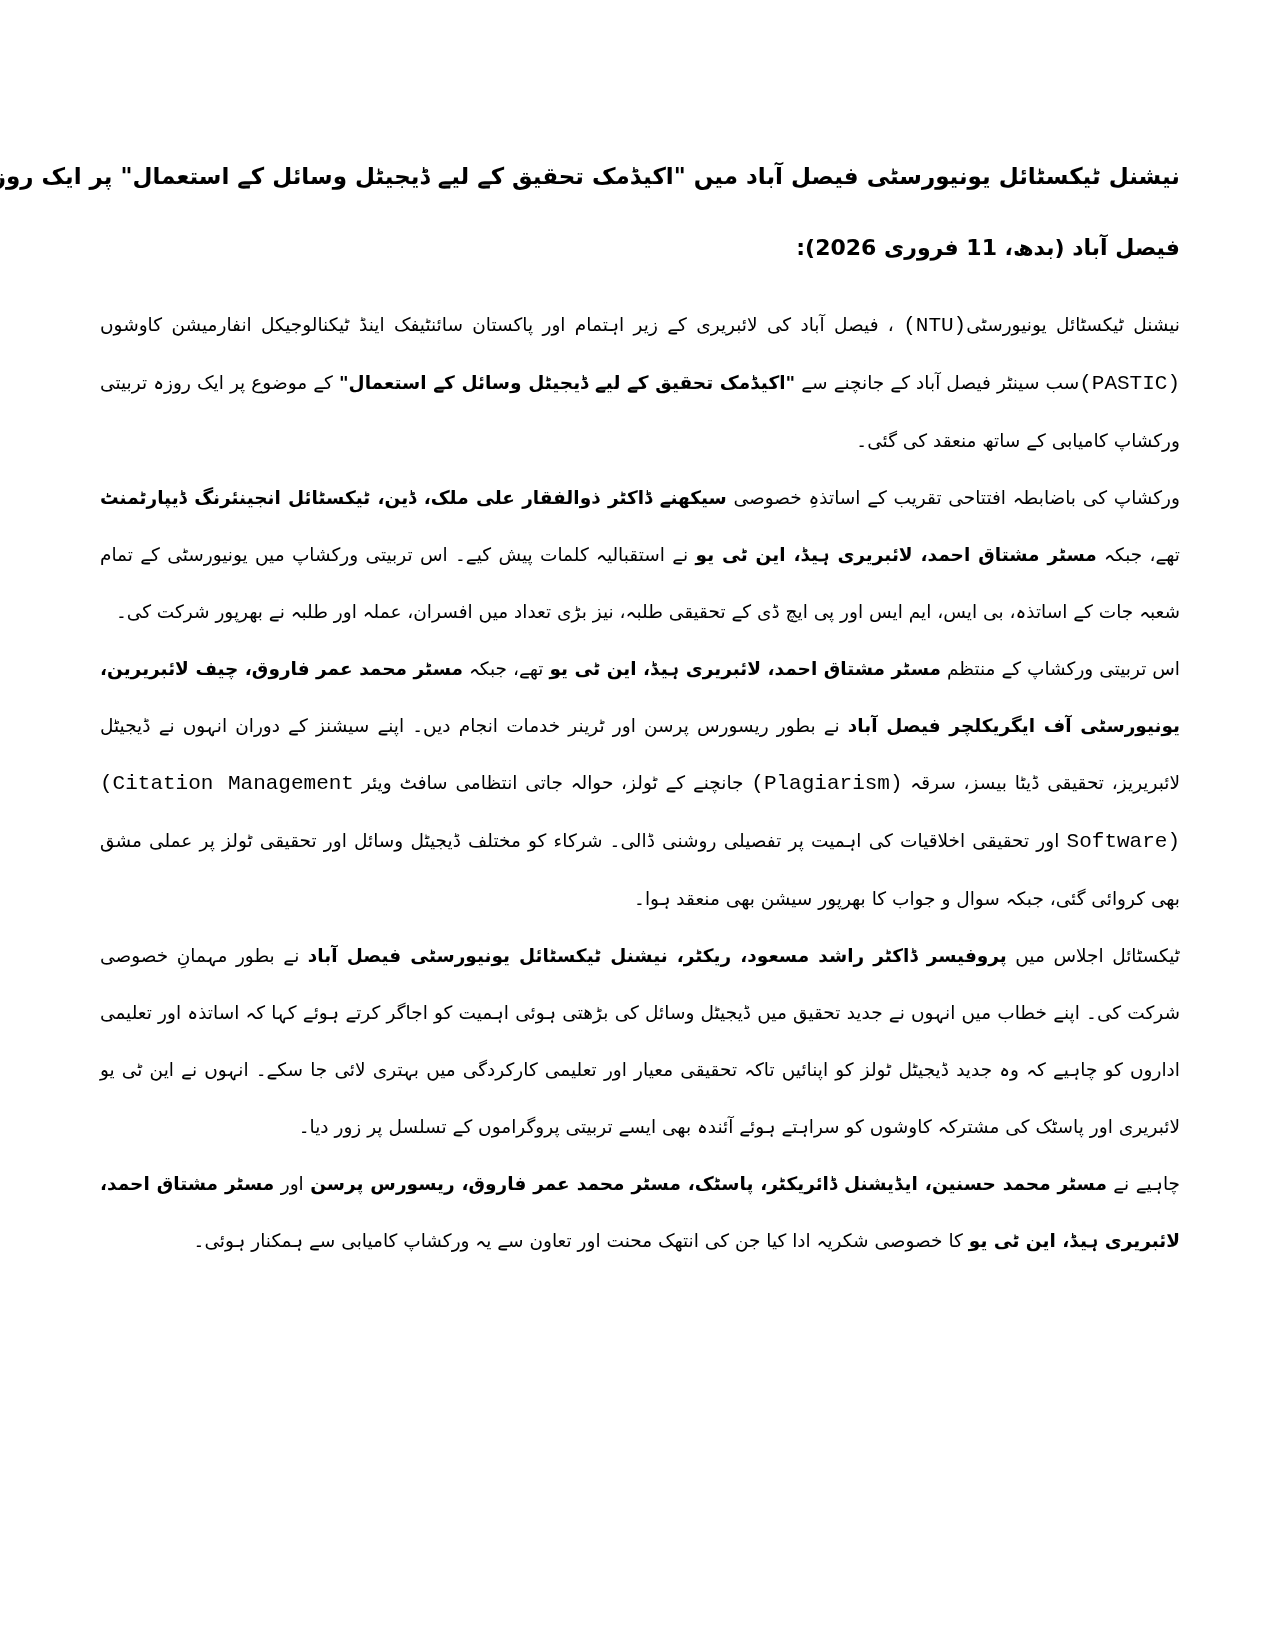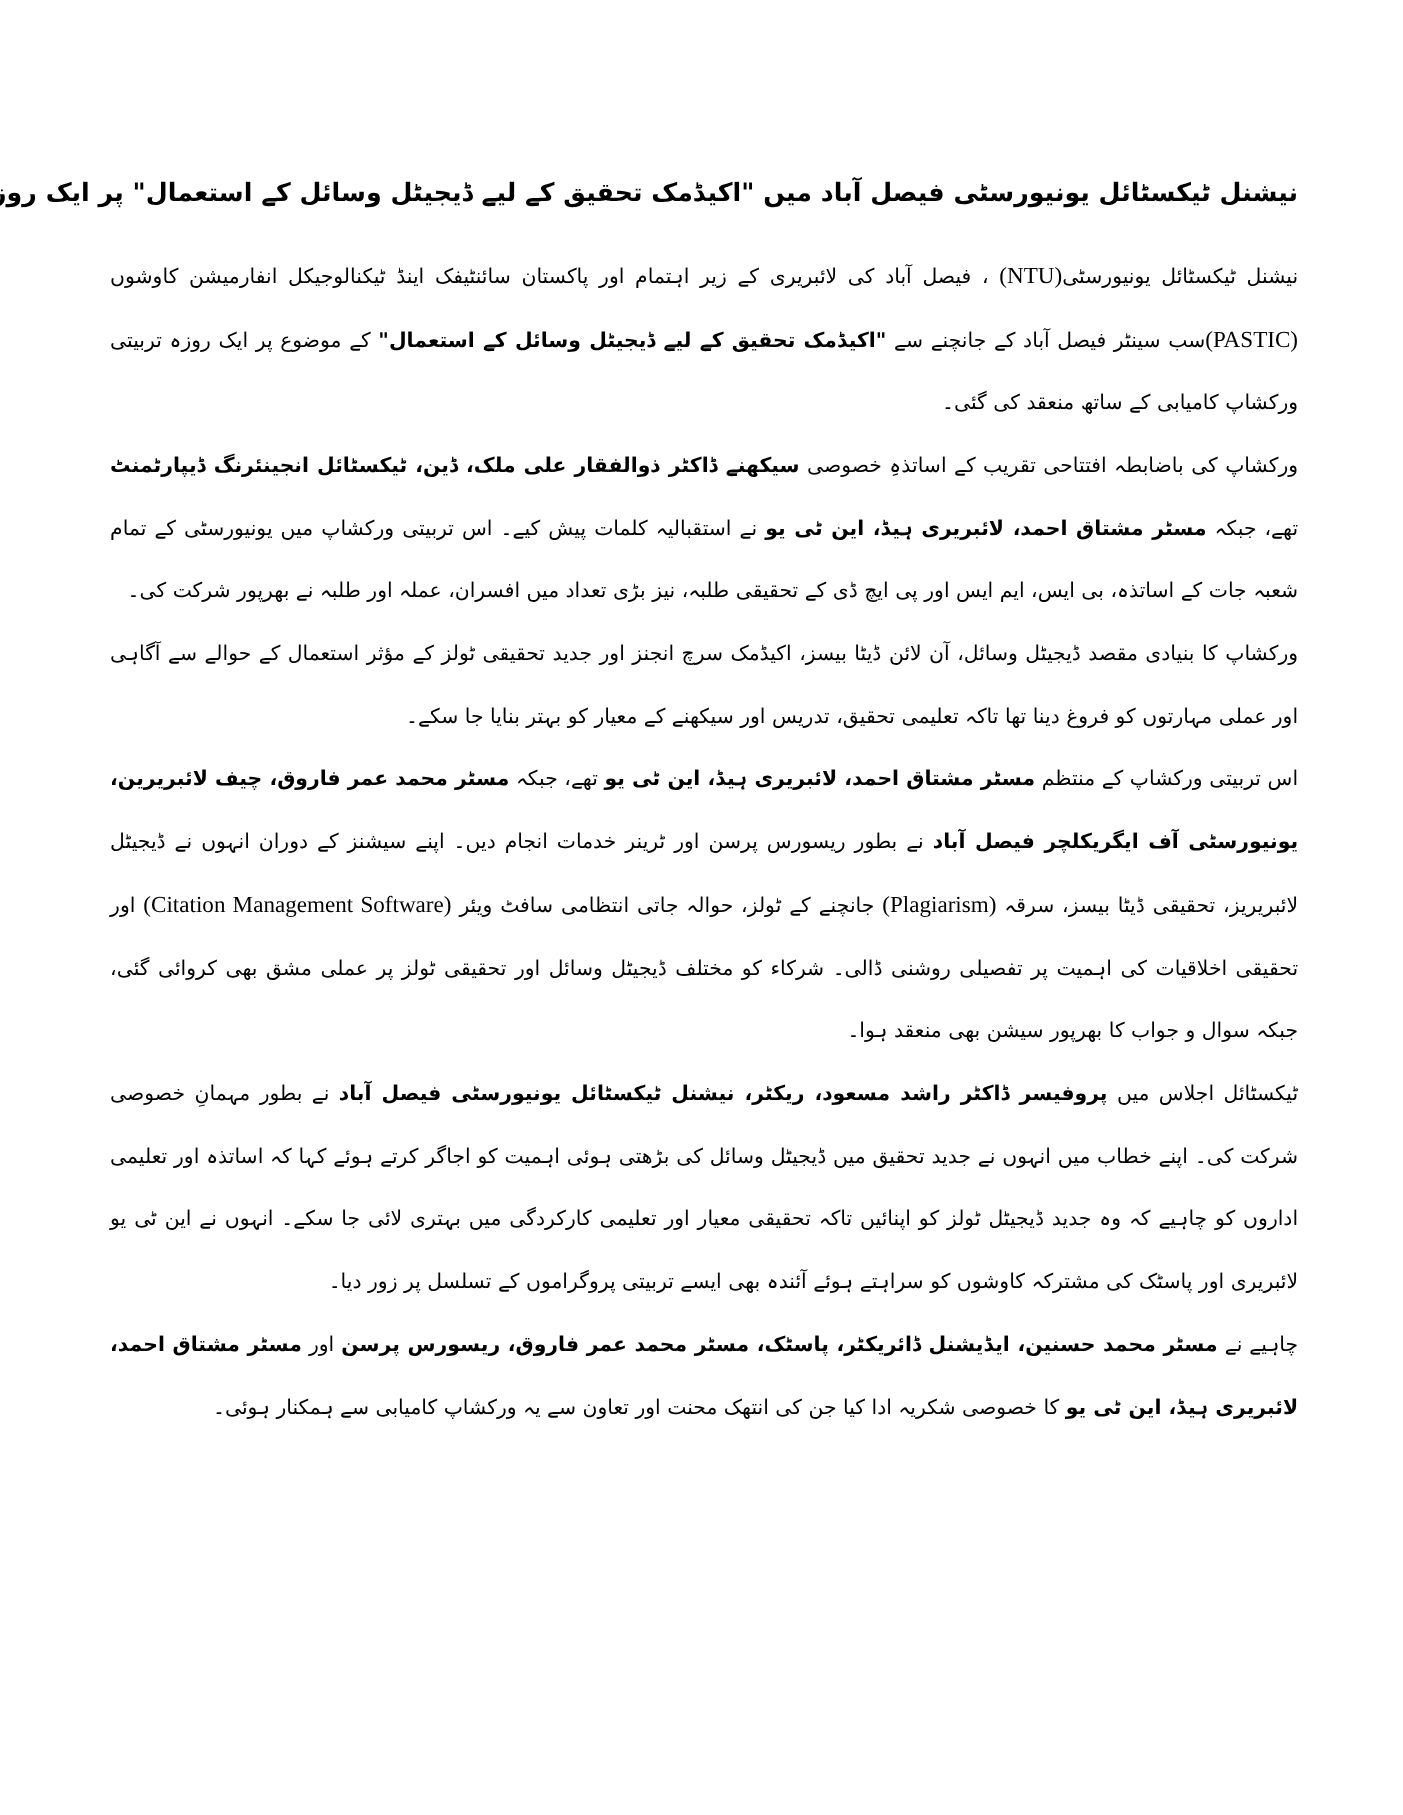--- a/index.html
+++ b/index.html
@@ -9,47 +9,45 @@
       font-family: "DejaVu Sans", "Liberation Sans", sans-serif;
       direction: rtl; text-align: justify; text-align-last: right;
     }
     .title {
       font-size: 23px; font-weight: bold; line-height: 52px; margin: 0 0 20px 0;
       text-align: center; text-align-last: center; white-space: nowrap;
     }
     .dateline { font-size: 22px; font-weight: bold; line-height: 52px; margin: 0 0 22px 0; }
     .para { font-size: 18.5px; line-height: 57px; margin: 0; }
     .para b { font-weight: bold; }
-    .ltr { direction: ltr; unicode-bidi: embed; font-family: Liberation Serif, serif; font-size: 21px; }
+    .ltr { direction: ltr; unicode-bidi: embed; font-family: Liberation Mono, monospace; font-size: 21px; }
   </style>
 </head>
 <body>
 
 <div class="page">
   <h1 class="title">نیشنل ٹیکسٹائل یونیورسٹی فیصل آباد میں "اکیڈمک تحقیق کے لیے ڈیجیٹل وسائل کے استعمال" پر ایک روزہ تربیتی ورکشاپ کا انعقاد</h1>
+  <p class="dateline">فیصل آباد (بدھ، 11 فروری 2026):</p>
 
   <p class="para">
     <span>نیشنل ٹیکسٹائل یونیورسٹی</span><span class="ltr">(NTU)</span>
     <span>، فیصل آباد کی لائبریری کے زیر اہتمام اور پاکستان سائنٹیفک اینڈ ٹیکنالوجیکل انفارمیشن کاوشوں</span>
     <span class="ltr">(PASTIC)</span><span>سب سینٹر فیصل آباد کے جانچنے سے</span>
     <b>"اکیڈمک تحقیق کے لیے ڈیجیٹل وسائل کے استعمال"</b>
     <span>کے موضوع پر ایک روزہ تربیتی ورکشاپ کامیابی کے ساتھ منعقد کی گئی۔</span>
   </p>
 
   <p class="para">
     <span>ورکشاپ کی باضابطہ افتتاحی تقریب کے اساتذہِ خصوصی</span>
     <b>سیکھنے ڈاکٹر ذوالفقار علی ملک، ڈین، ٹیکسٹائل انجینئرنگ ڈیپارٹمنٹ</b>
     <span>تھے، جبکہ</span>
     <b>مسٹر مشتاق احمد، لائبریری ہیڈ، این ٹی یو</b>
     <span>نے استقبالیہ کلمات پیش کیے۔ اس تربیتی ورکشاپ میں یونیورسٹی کے تمام شعبہ جات کے اساتذہ، بی ایس، ایم ایس اور پی ایچ ڈی کے تحقیقی طلبہ، نیز بڑی تعداد میں افسران، عملہ اور طلبہ نے بھرپور شرکت کی۔</span>
   </p>
 
-  <p class="para">
-    <span>ورکشاپ کا بنیادی مقصد ڈیجیٹل وسائل، آن لائن ڈیٹا بیسز، اکیڈمک سرچ انجنز اور جدید تحقیقی ٹولز کے مؤثر استعمال کے حوالے سے آگاہی اور عملی مہارتوں کو فروغ دینا تھا تاکہ تعلیمی تحقیق، تدریس اور سیکھنے کے معیار کو بہتر بنایا جا سکے۔</span>
-  </p>
 
   <p class="para">
     <span>اس تربیتی ورکشاپ کے منتظم</span>
     <b>مسٹر مشتاق احمد، لائبریری ہیڈ، این ٹی یو</b>
     <span>تھے، جبکہ</span>
     <b>مسٹر محمد عمر فاروق، چیف لائبریرین، یونیورسٹی آف ایگریکلچر فیصل آباد</b>
     <span>نے بطور ریسورس پرسن اور ٹرینر خدمات انجام دیں۔ اپنے سیشنز کے دوران انہوں نے ڈیجیٹل لائبریریز، تحقیقی ڈیٹا بیسز، سرقہ</span>
     <span class="ltr">(Plagiarism)</span>
     <span>جانچنے کے ٹولز، حوالہ جاتی انتظامی سافٹ ویئر</span>
     <span class="ltr">(Citation Management Software)</span>

